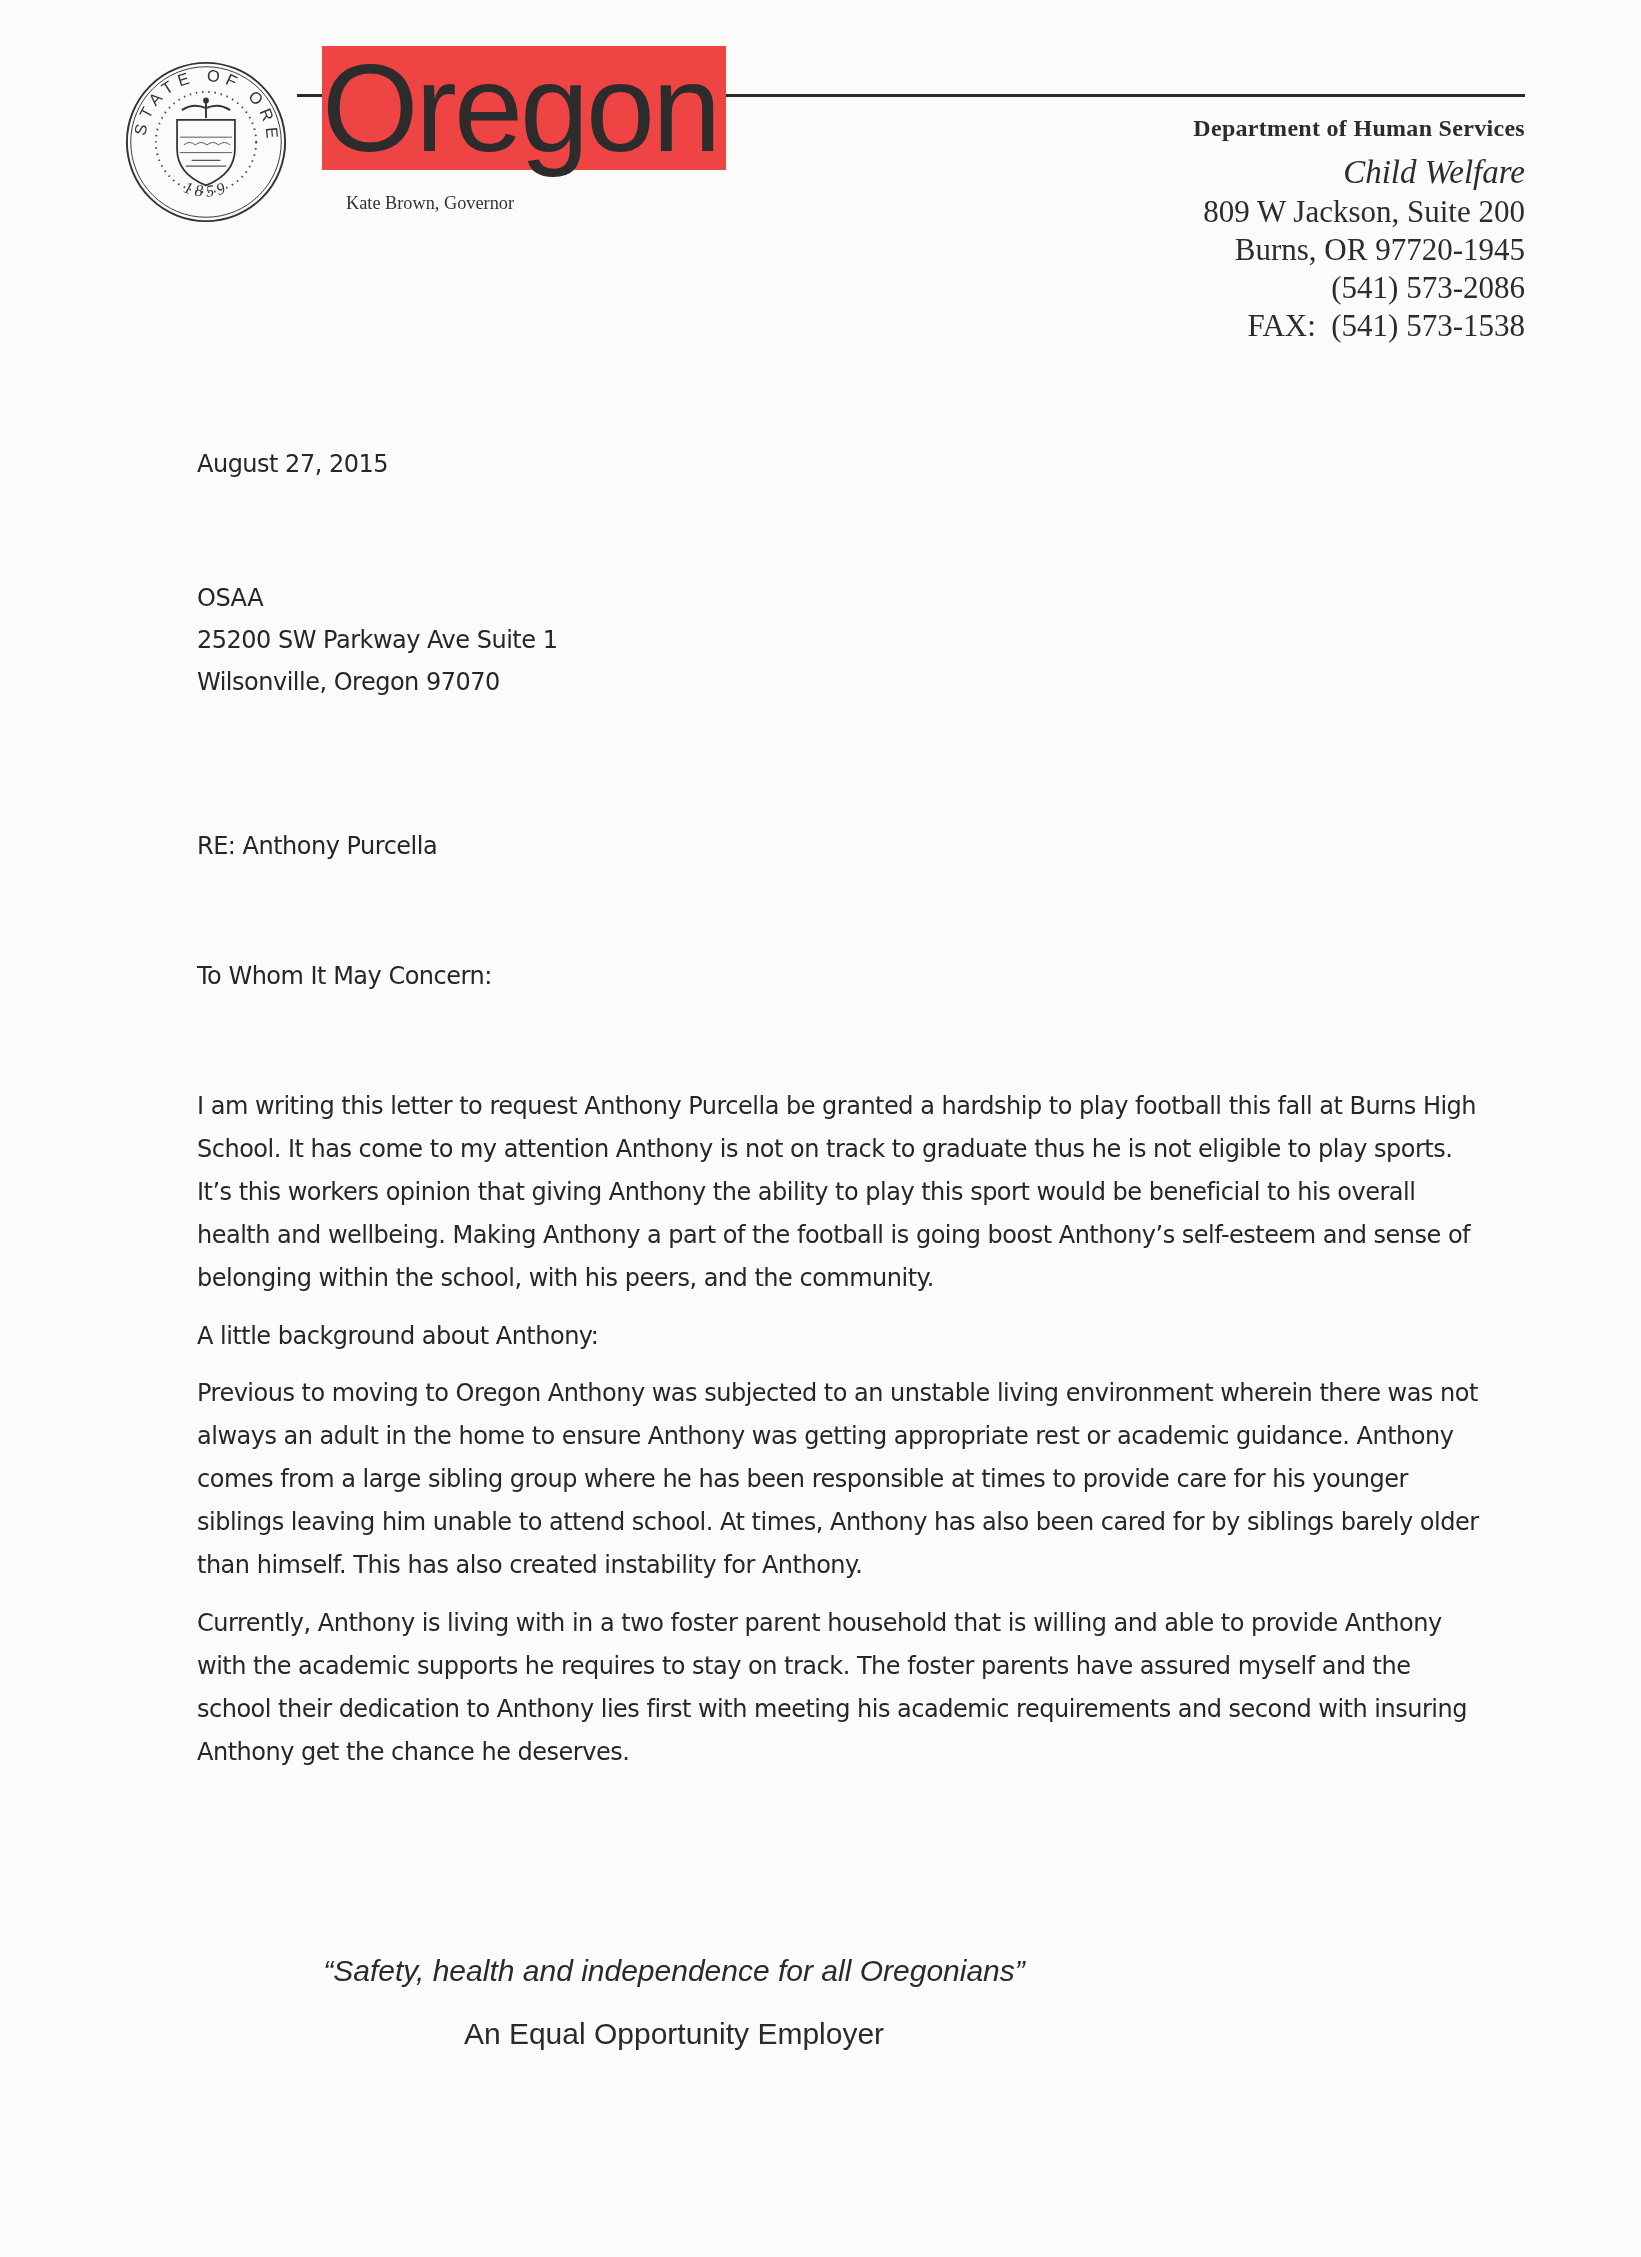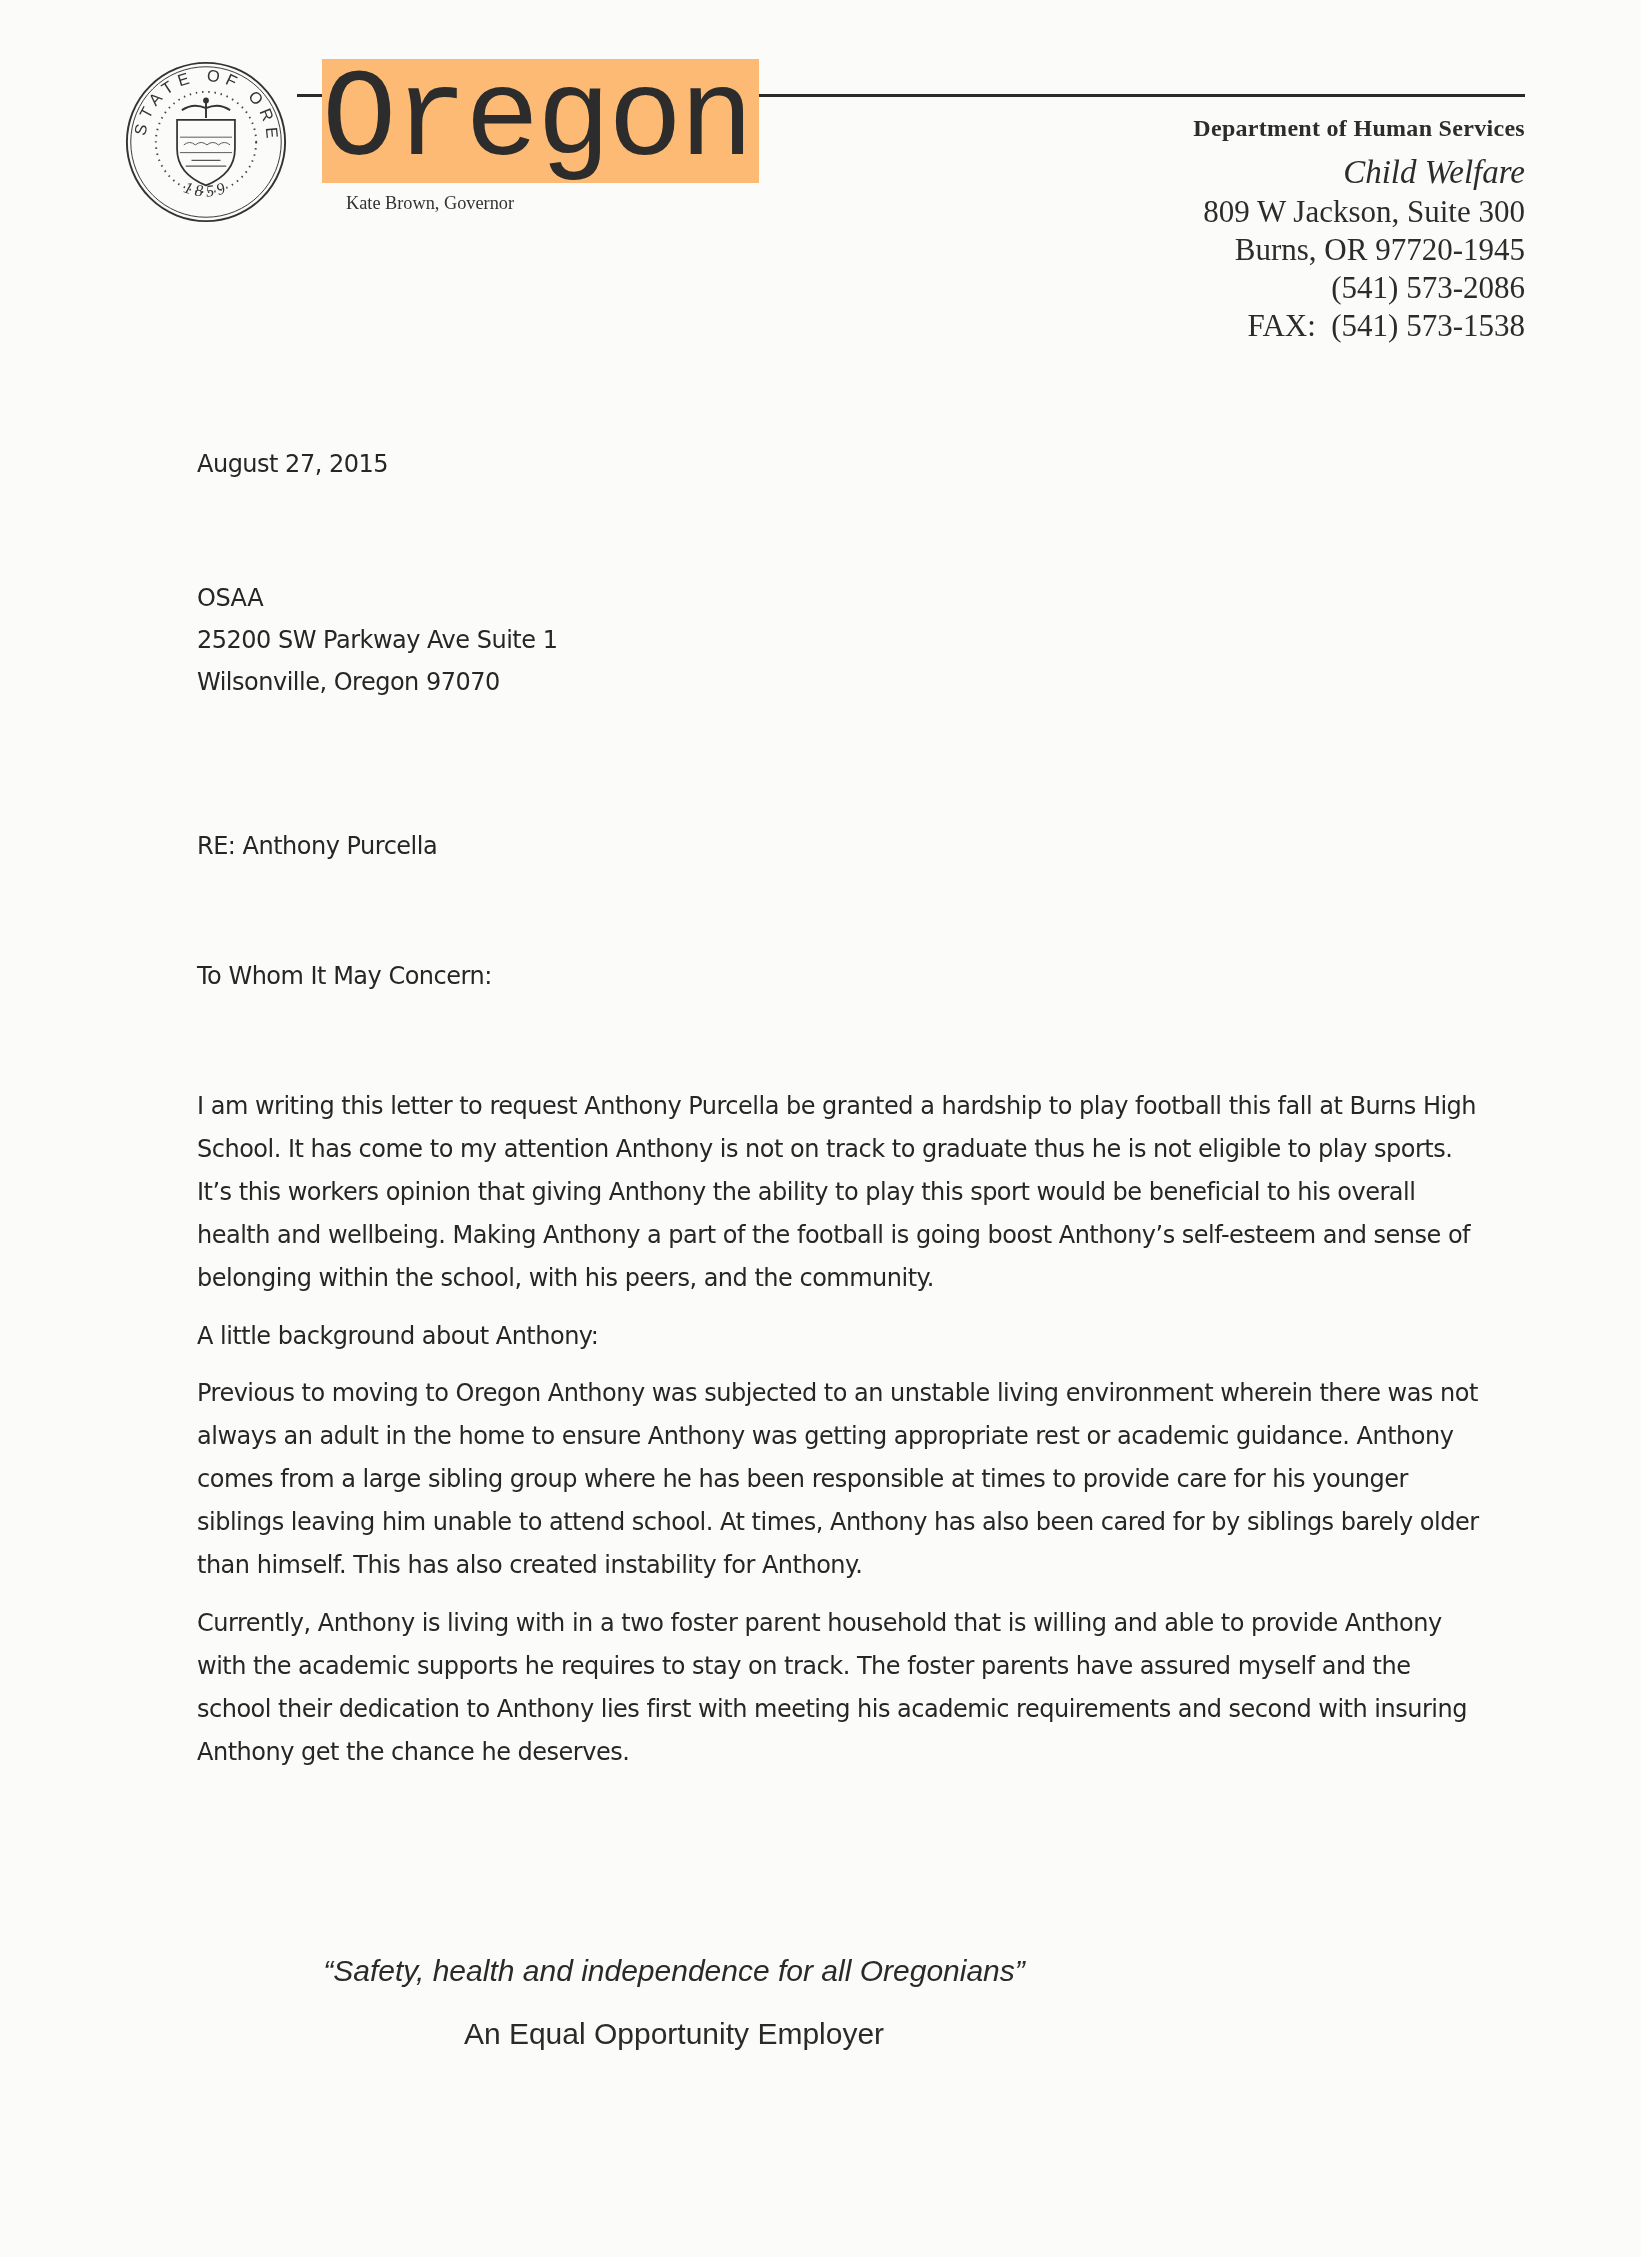--- a/index.html
+++ b/index.html
@@ -6,23 +6,23 @@
   body {
     width: 1641px; height: 2257px; position: relative; overflow: hidden;
     background: #fbfbfa; color: #222;
     font-family: "Liberation Sans", sans-serif;
   }
   .page { position: absolute; inset: 0; }
   
   .seal { position: absolute; left: 124px; top: 60px; width: 164px; height: 164px; }
   .head-rule { position: absolute; left: 297px; top: 94px; width: 1228px; height: 2.9px; background: #2a2a2a; }
   .oregon-word {
-    position: absolute; left: 322px; top: 59px;
-    font-family: Liberation Mono, monospace; font-size: 124px; line-height: 1;
-    color: #2c2c2c; letter-spacing: -2.9px; background: #fdba74; padding-right: 7.7px;
+    position: absolute; left: 322px; top: 46px;
+    font-family: Liberation Sans, sans-serif; font-size: 124px; line-height: 1;
+    color: #2c2c2c; letter-spacing: -2.9px; background: #ef4444; padding-right: 7.7px;
   }
   .governor { position: absolute; left: 346px; top: 193px; font-family: "Liberation Serif", serif; font-size: 18.3px; color: #333; }
   .dept-block { position: absolute; right: 116px; top: 106px; text-align: right; font-family: "Liberation Serif", serif; color: #2c2c2c; }
   .dept-name { font-size: 24px; font-weight: bold; line-height: 44px; letter-spacing: 0.3px; }
   .dept-division { font-size: 33px; font-style: italic; line-height: 41px; margin-top: 1.9px; }
   .dept-line { font-size: 31px; line-height: 38px; }
   
   .dhs-logo { position: absolute; left: 1284px; top: 407px; width: 261px; height: 126px; }
   .dhs-figure { position: absolute; left: 0; top: 0; width: 68px; height: 126px; }
   .dhs-letters { position: absolute; left: 60px; top: 11.6px; font-family: "Liberation Sans", sans-serif; font-weight: bold; font-size: 64px; line-height: 1; color: #2c2c2c; letter-spacing: 1px; }
@@ -72,21 +72,21 @@
     </svg>
   </div>
 
   <div class="head-rule"></div>
   <div class="oregon-word">Oregon</div>
   <div class="governor">Kate Brown, Governor</div>
 
   <div class="dept-block">
     <div class="dept-name">Department of Human Services</div>
     <div class="dept-division">Child Welfare</div>
-    <div class="dept-line">809 W Jackson, Suite 300</div>
+    <div class="dept-line">809 W Jackson, Suite 200</div>
     <div class="dept-line">Burns, OR 97720-1945</div>
     <div class="dept-line">(541) 573-2086</div>
     <div class="dept-line" style="white-space: pre;">FAX:  (541) 573-1538</div>
   </div>
 
 
   <div class="body-text date">August 27, 2015</div>
 
   <div class="body-text recipient">
     <div>OSAA</div>

